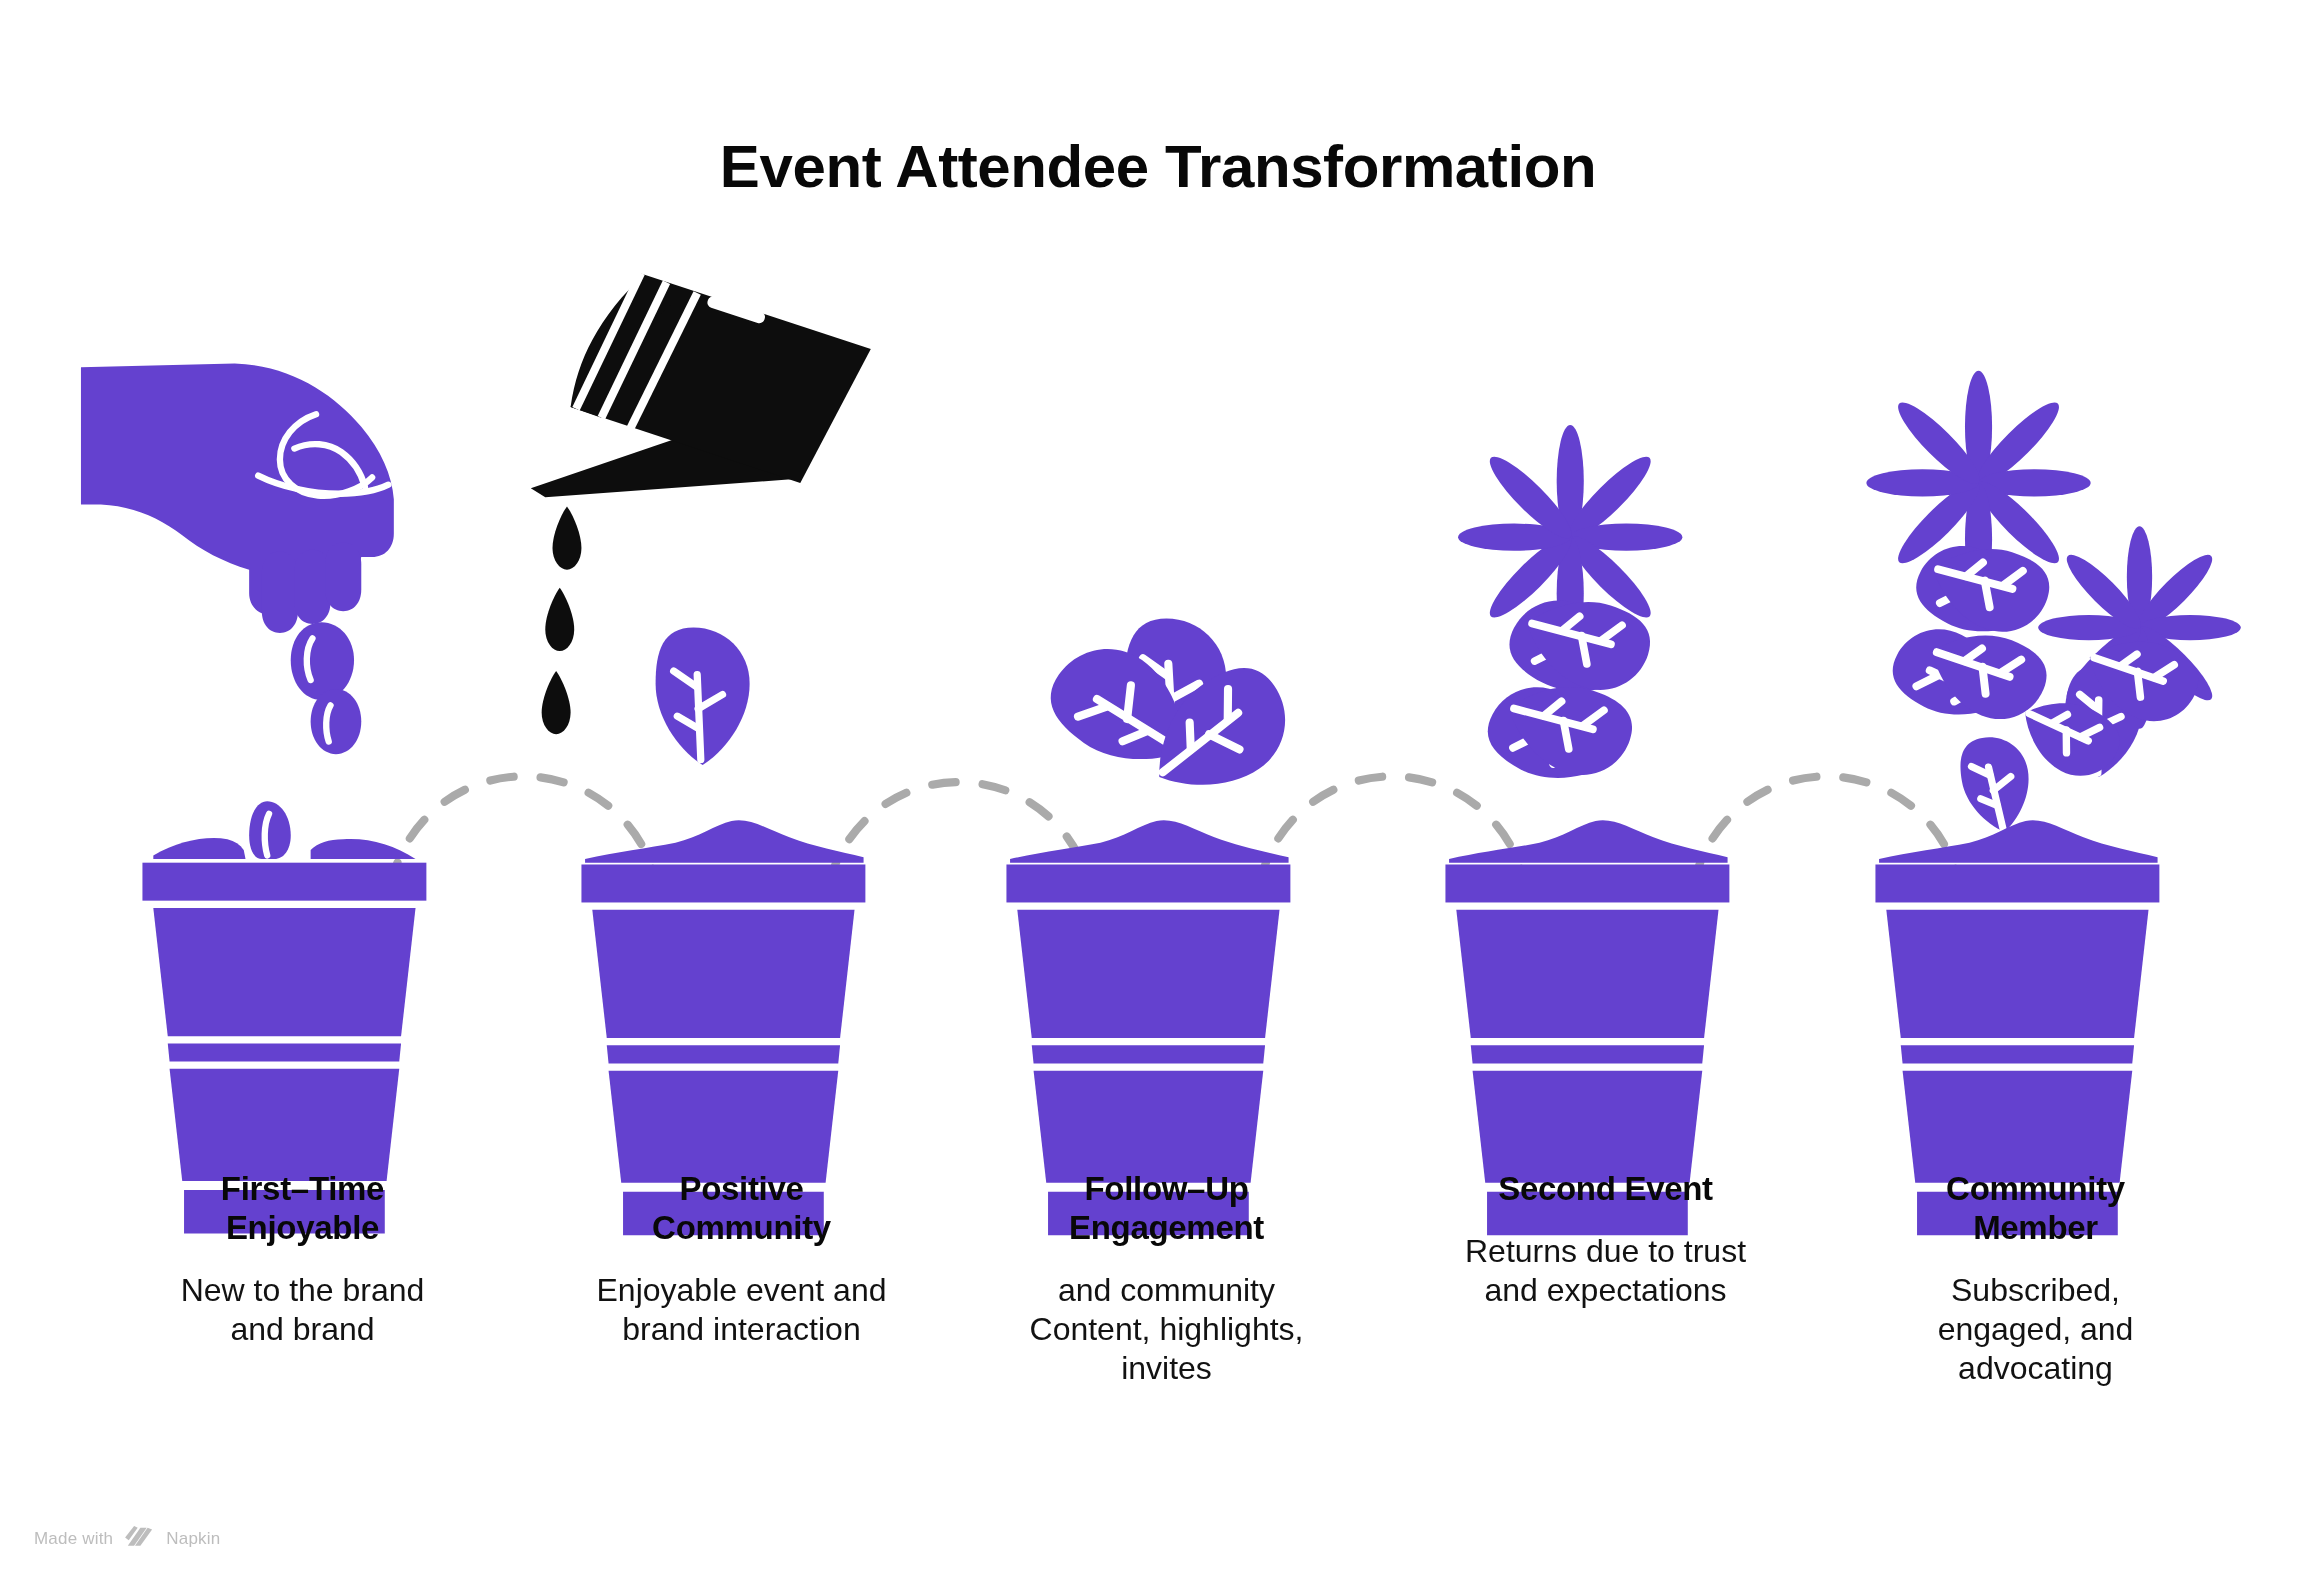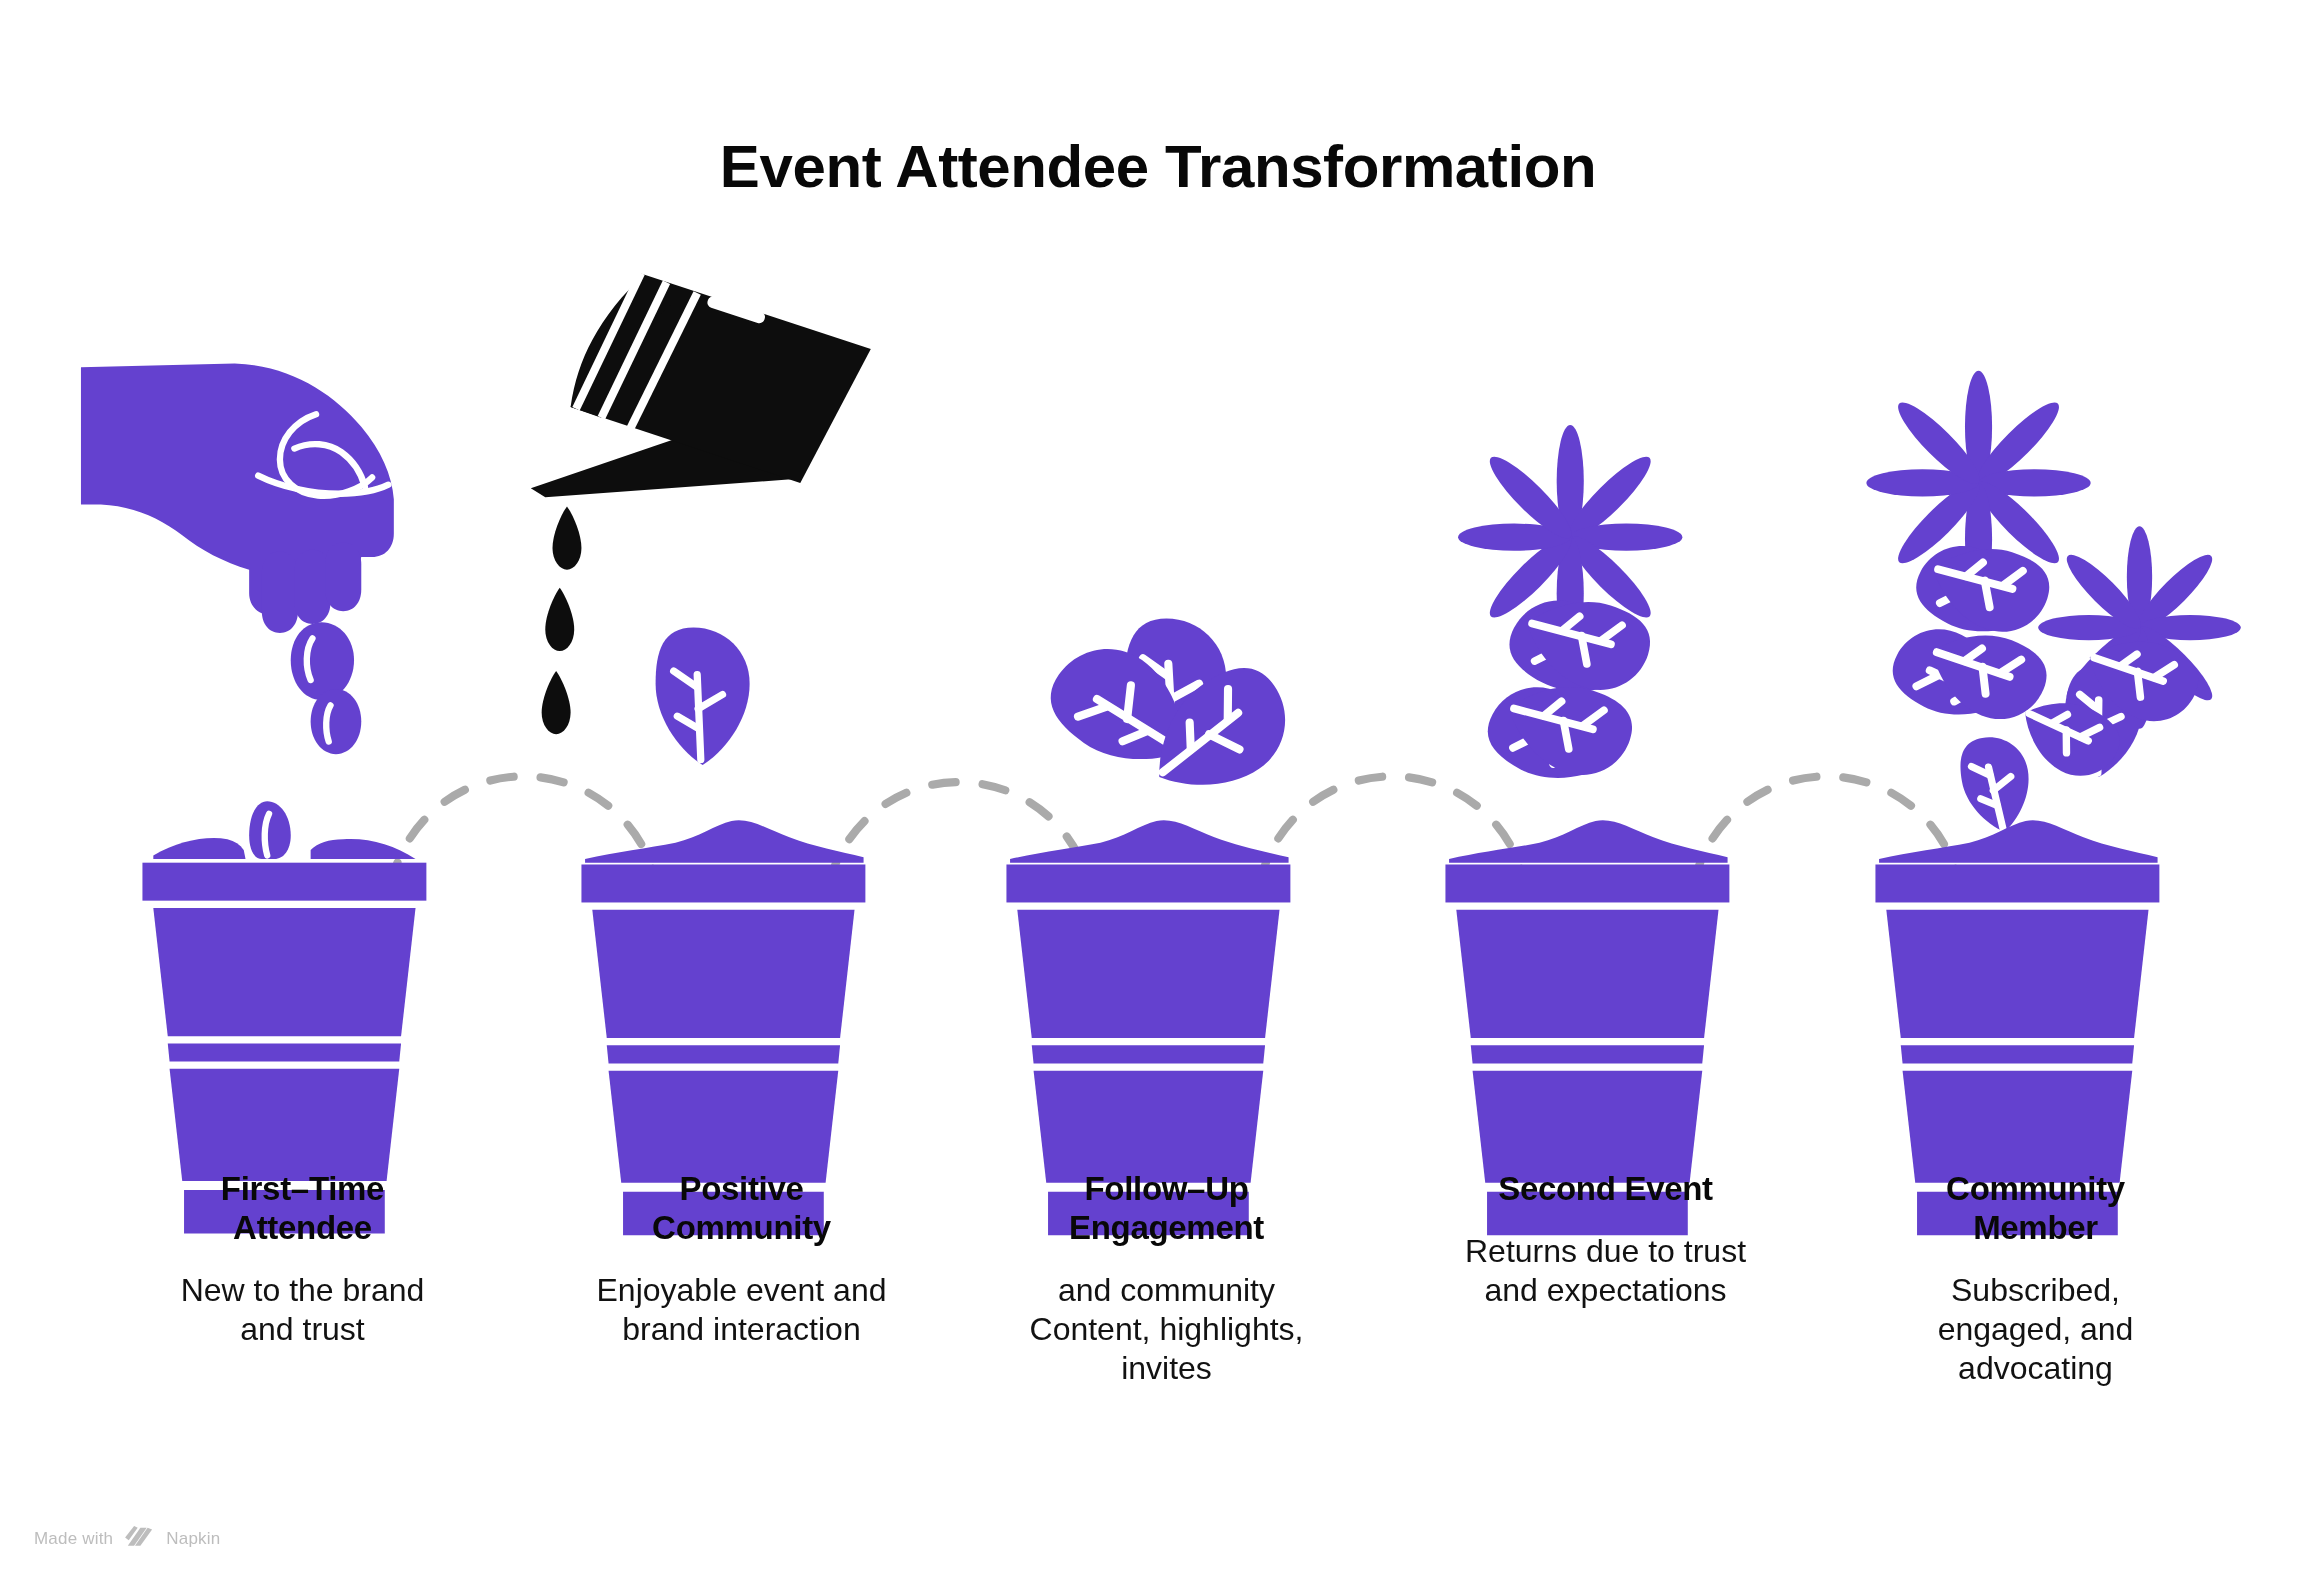--- a/index.html
+++ b/index.html
@@ -189,25 +189,25 @@
           <path d="M 104 922 L 326 922 L 326 970 L 104 970 Z"></path>
         </g>
         <g fill="none" stroke="#ffffff" stroke-width="7" stroke-linecap="round">
           <path d="M 198 506 C 192 518 192 538 196 552"></path>
         </g>
       </svg>
     </div>
     <div class="stage-text" style="top:1158px;">
       <div class="stage-title">
         <div>First–Time</div>
-        <div>Attendee</div>
+        <div>Enjoyable</div>
       </div>
       <div class="stage-desc">
         <div>New to the brand</div>
-        <div>and trust</div>
+        <div>and brand</div>
       </div>
     </div>
   </div>
 
   <div class="stage" style="left:529px;">
     <div class="stage-art">
       <svg viewBox="0 0 470 800" xmlns="http://www.w3.org/2000/svg">
 
         <g fill="#0d0d0d">
 

